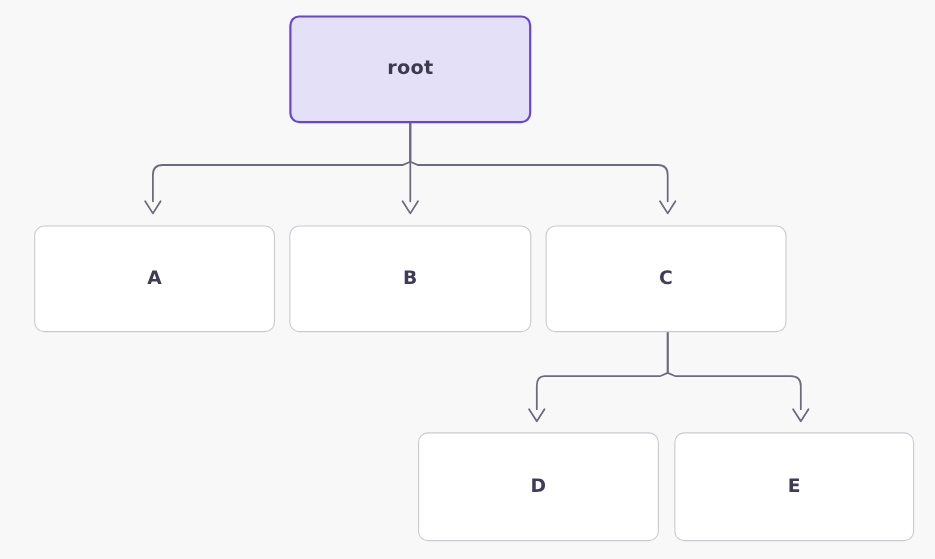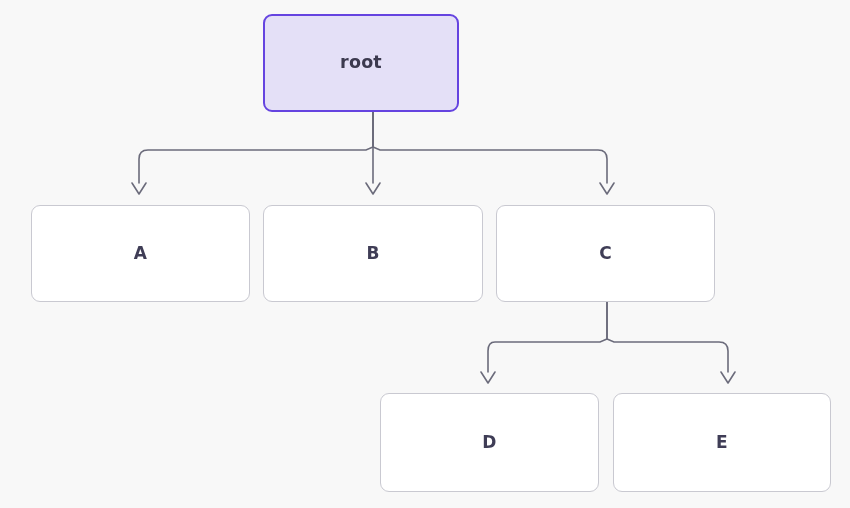--- a/index.html
+++ b/index.html
@@ -83,21 +83,21 @@
       <path d="M 607 302 L 607 339 Q 607 339 600 342 L 495 342 Q 488 342 488 351 L 488 372" fill="none" stroke="#6b6b7b" stroke-width="1.6" stroke-linecap="round"></path>
       <path d="M 481 372 L 488 383 L 495 372" fill="none" stroke="#6b6b7b" stroke-width="1.6" stroke-linecap="round" stroke-linejoin="round"></path>
     </g>
 
     <g>
       <path d="M 607 302 L 607 339 Q 607 339 614 342 L 719 342 Q 728 342 728 351 L 728 372" fill="none" stroke="#6b6b7b" stroke-width="1.6" stroke-linecap="round"></path>
       <path d="M 721 372 L 728 383 L 735 372" fill="none" stroke="#6b6b7b" stroke-width="1.6" stroke-linecap="round" stroke-linejoin="round"></path>
     </g>
   </svg>
 
-  <div class="node root-node" style="left:263px; top:14px; width:196px; height:98px;align-items:center;">
+  <div class="node root-node" style="left:263px; top:14px; width:220px; height:98px;align-items:center;">
     <span class="node-label">root</span>
   </div>
 
   <div class="node" style="left:31px; top:205px; width:219px; height:97px;">
     <span class="node-label">A</span>
   </div>
 
   <div class="node" style="left:263px; top:205px; width:220px; height:97px;">
     <span class="node-label">B</span>
   </div>

